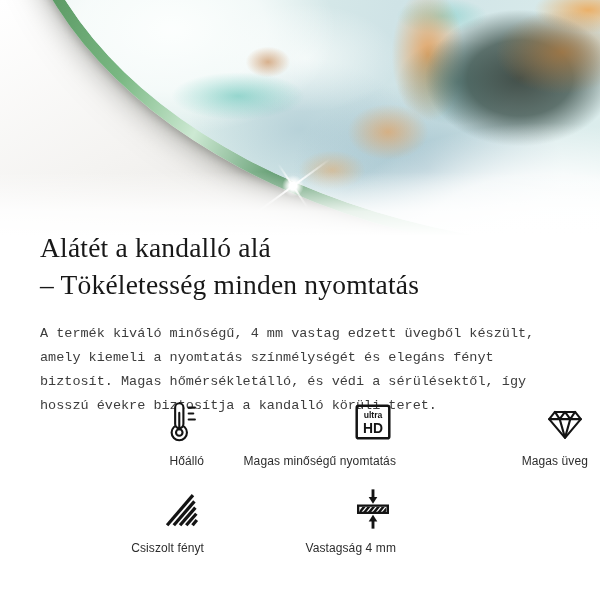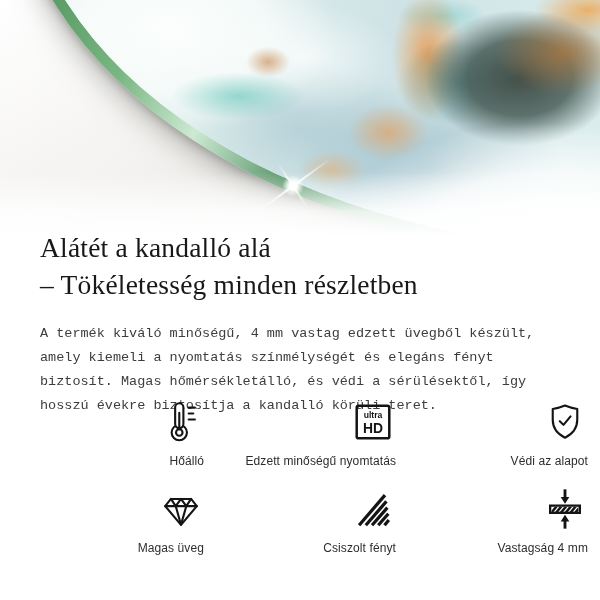--- a/index.html
+++ b/index.html
@@ -73,21 +73,21 @@
     <div class="glass-edge"></div>
     <div class="marble"></div>
     <div class="sparkle">
       <div class="sparkle-core"></div>
     </div>
     <div class="photo-fade"></div>
   </div>
 
   <div class="heading">
     <div>Alátét a kandalló alá</div>
-    <div>– Tökéletesség minden részletben</div>
+    <div>– Tökéletesség minden nyomtatás</div>
   </div>
 
   <p class="description">A termék kiváló minőségű, 4 mm vastag edzett üvegből készült, amely kiemeli a nyomtatás színmélységét és elegáns fényt biztosít. Magas hőmérsékletálló, és védi a sérülésektől, így hosszú évekre biztosítja a kandalló körüli teret.</p>
 
   <div class="features">
 
     <div class="feature">
       <svg class="ficon" viewBox="0 0 48 48">
         <circle class="ln" cx="22.2" cy="35" r="8"></circle>
         <rect x="17.9" y="4.5" width="8.6" height="26" rx="4.3" fill="#ffffff" stroke="#141414" stroke-width="2.2"></rect>
@@ -99,30 +99,23 @@
       </svg>
       <span class="flabel">Hőálló</span>
     </div>
 
     <div class="feature">
       <svg class="ficon" viewBox="0 0 48 48">
         <rect x="7" y="7" width="34" height="34" rx="2" fill="none" stroke="#141414" stroke-width="2.6"></rect>
         <text x="24" y="20" text-anchor="middle" font-size="9" font-weight="700">ultra</text>
         <text x="24" y="35" text-anchor="middle" font-size="14.5" font-weight="800">HD</text>
       </svg>
-      <span class="flabel">Edzett minőségű nyomtatás</span>
+      <span class="flabel">Magas minőségű nyomtatás</span>
     </div>
 
-    <div class="feature">
-      <svg class="ficon" viewBox="0 0 48 48">
-        <path class="ln" stroke-width="2.3" d="M24 6.8 C27.8 8.4 32.6 9.7 36.8 10.4 L36.8 21.5 C36.8 30.4 31.3 36.9 24 40.4 C16.7 36.9 11.2 30.4 11.2 21.5 L11.2 10.4 C15.4 9.7 20.2 8.4 24 6.8 Z"></path>
-        <path class="ln" stroke-width="2.5" d="M18.6 23.2 L22.4 27 L29.8 18.2"></path>
-      </svg>
-      <span class="flabel">Védi az alapot</span>
-    </div>
 
     <div class="feature">
       <svg class="ficon" viewBox="0 0 48 48">
         <g class="ln" stroke-width="2" stroke-linejoin="miter">
           <path d="M13.5 13.5 H34.5 L40.5 21 L24 40.5 L7.5 21 Z"></path>
           <path d="M13.5 13.5 L18.5 21 L24 13.5 L29.5 21 L34.5 13.5"></path>
           <path d="M7.5 21 H40.5"></path>
           <path d="M18.5 21 L24 40.5 L29.5 21"></path>
         </g>
       </svg>

